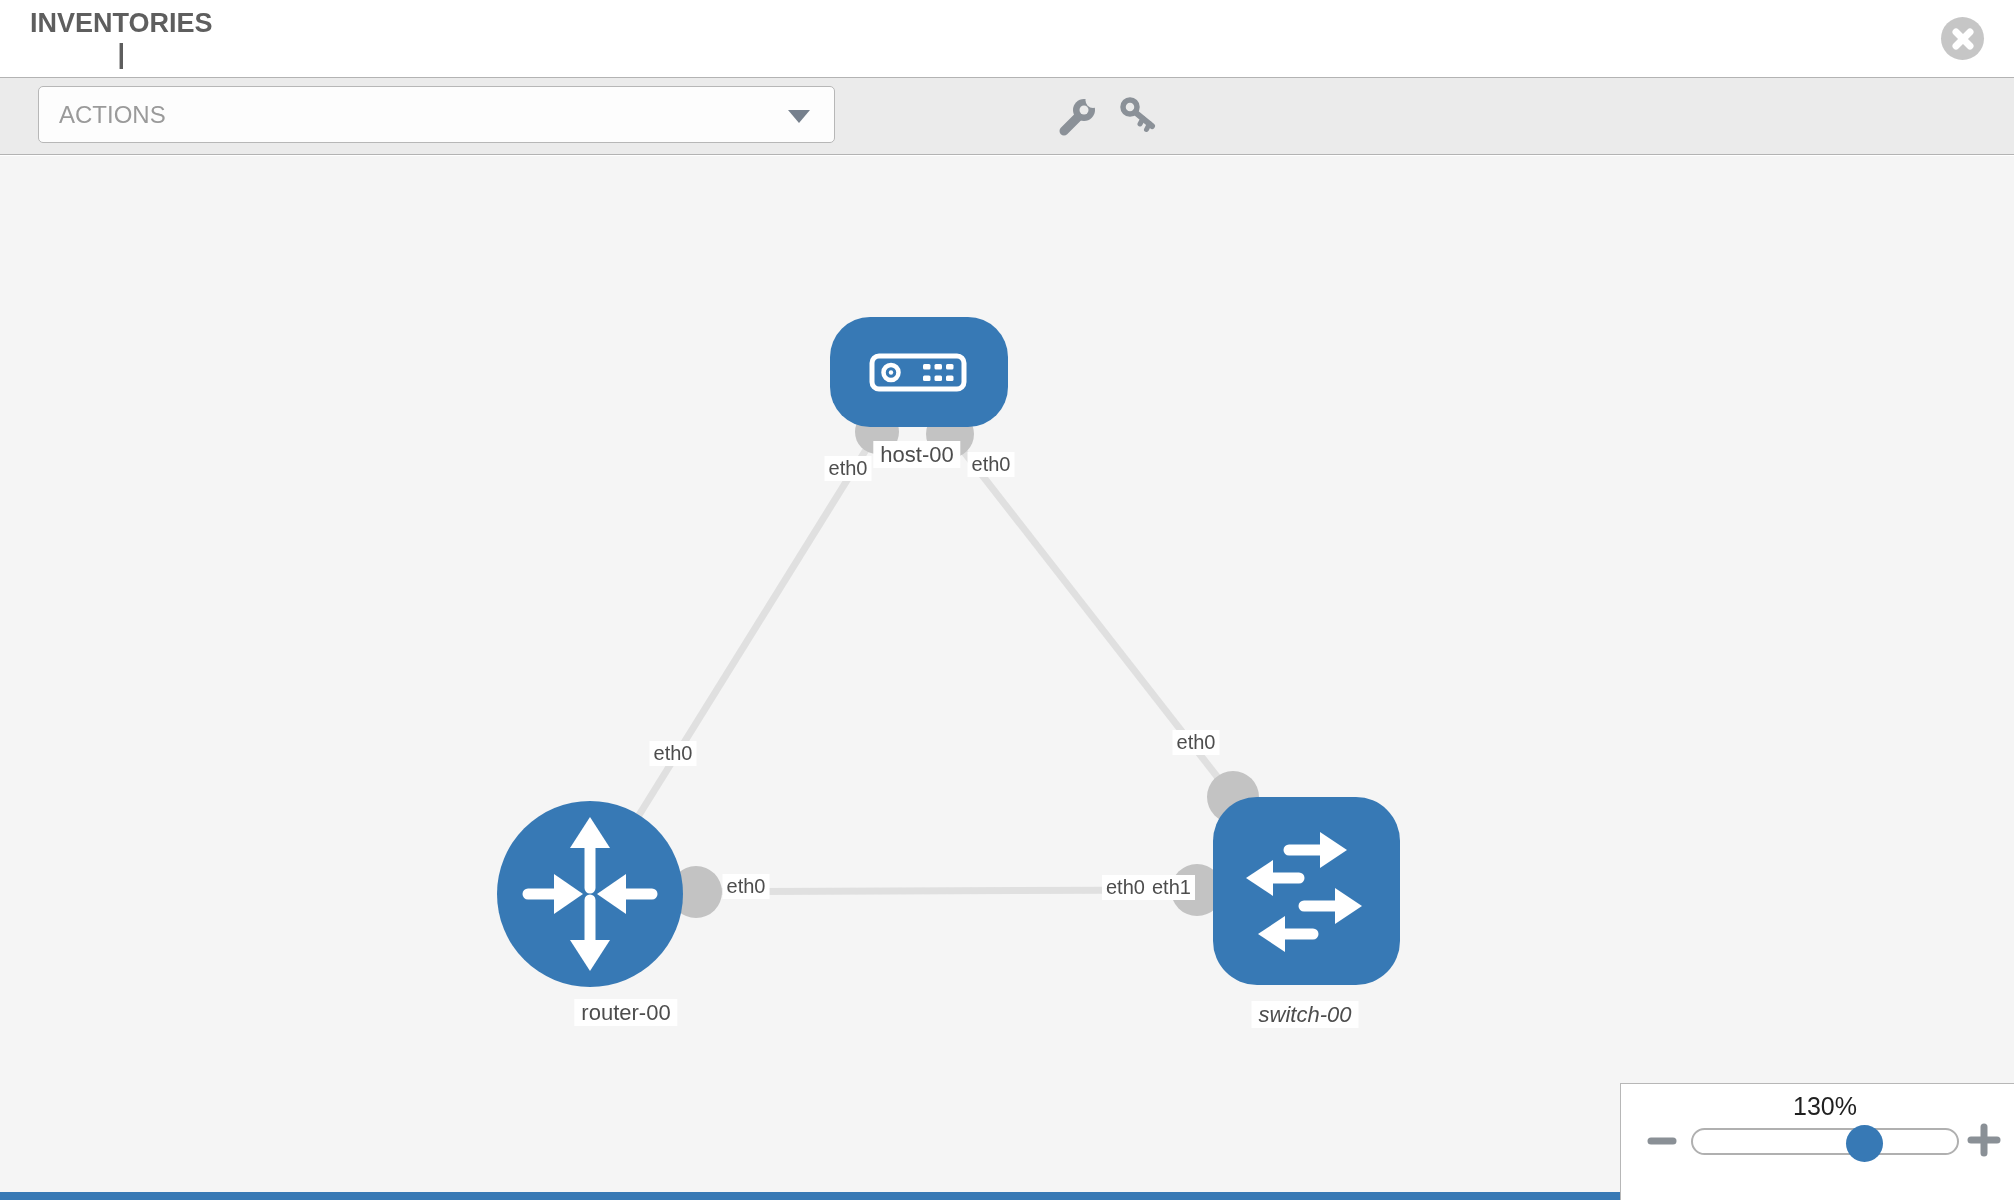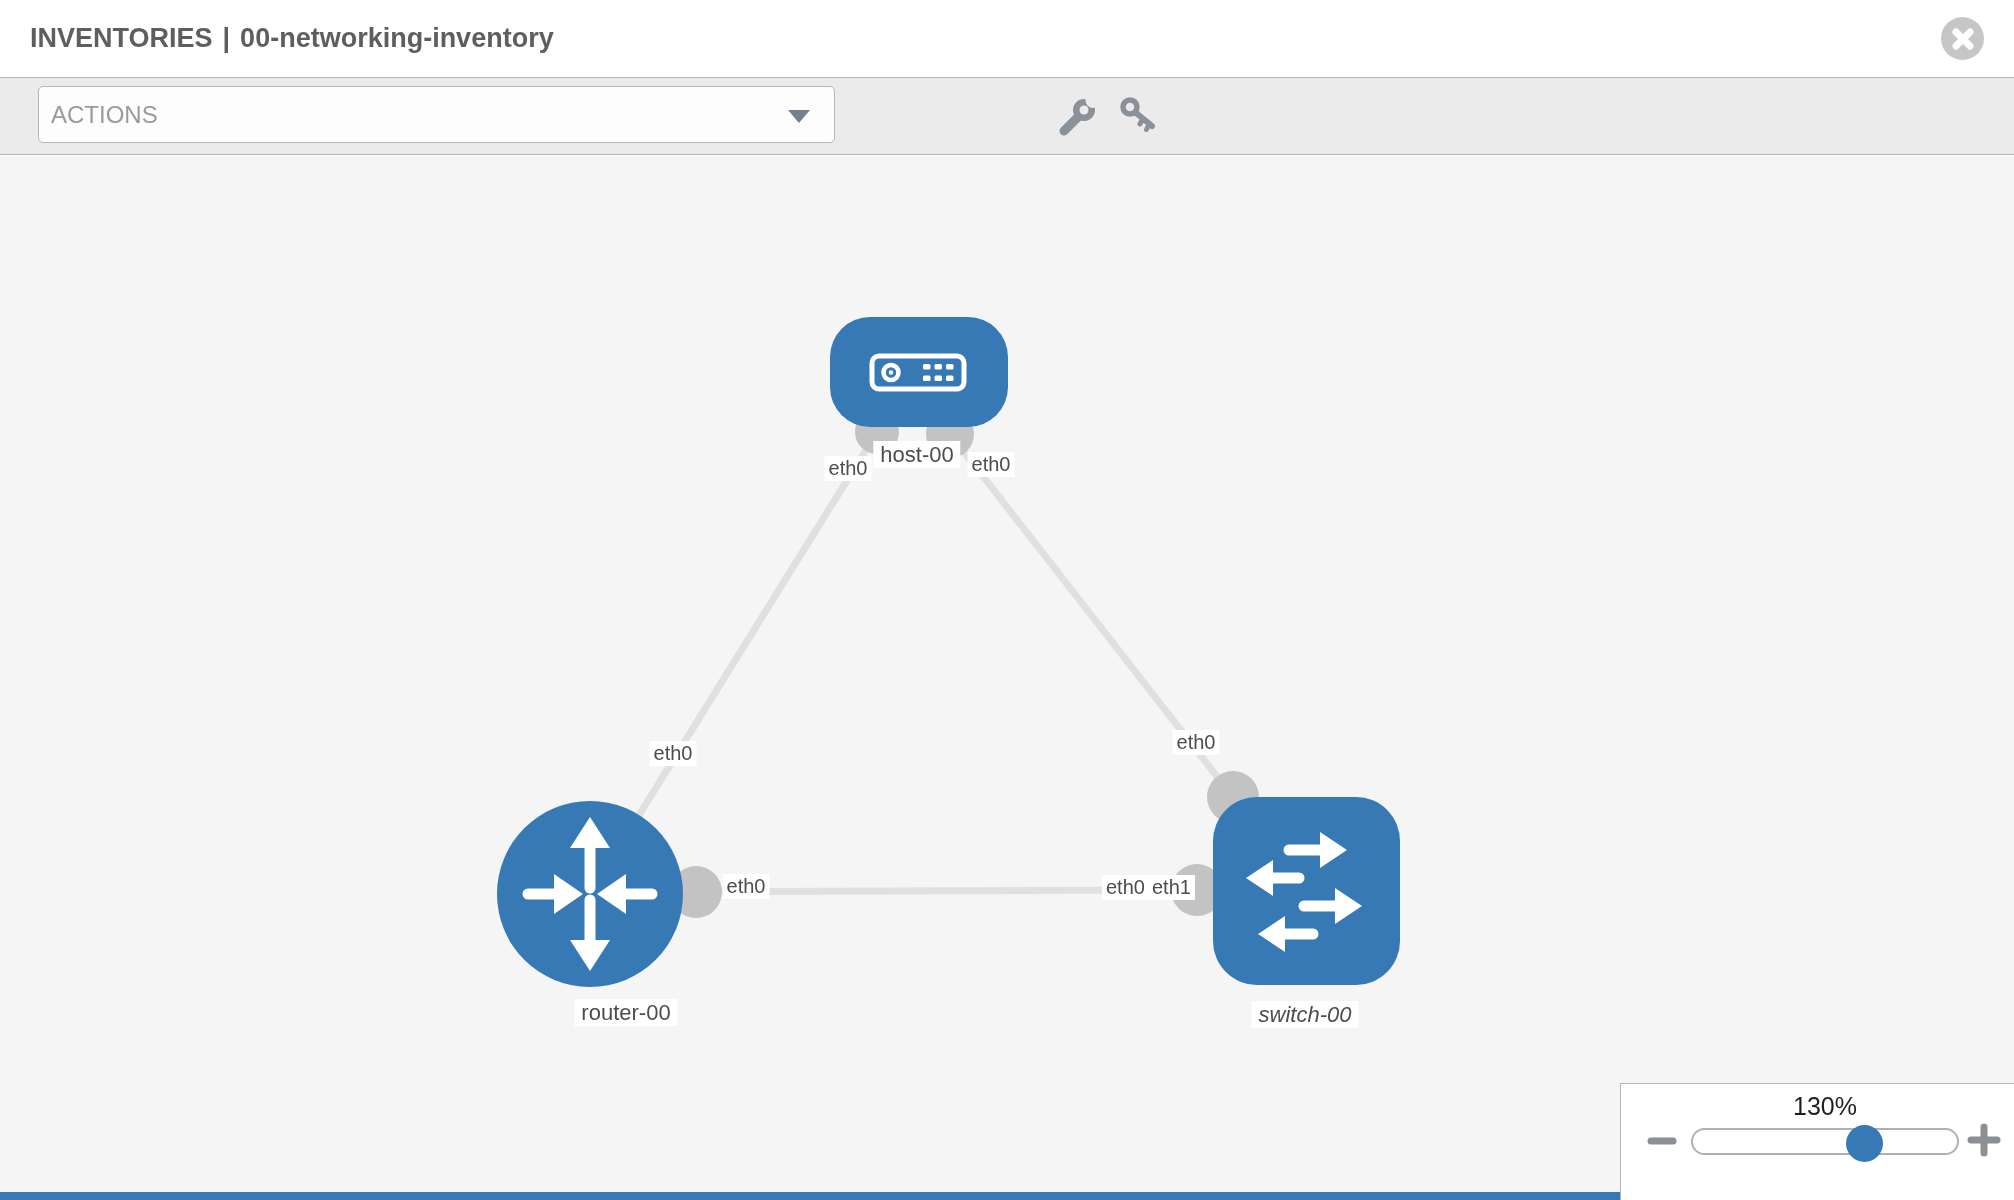--- a/index.html
+++ b/index.html
@@ -10,38 +10,38 @@
     position:relative;
     overflow:hidden;
   }
 
   
   .header {
     height:77px; background:#fff;
     display:flex; align-items:center; justify-content:space-between;
     padding:0 30px;
   }
-  .title { font-size:27px; font-weight:bold; color:#5e5e5e; display:flex; align-items:center; }
+  .title { font-size:27px; font-weight:bold; color:#5e5e5e; display:flex; align-items:center;flex-direction:column; }
   .title .sep { margin:0 10px; }
   .close-btn {
     width:43px; height:43px; border-radius:50%;
     background:#c6c6c6; display:flex; align-items:center; justify-content:center;
     cursor:pointer; flex:0 0 auto;
   }
 
   
   .toolbar {
     height:78px; background:#ebebeb;
     border-top:1px solid #b3b3b3; border-bottom:1px solid #b3b3b3;
     position:relative;
   }
   .select-box {
     position:absolute; top:8px; height:57px;
     background:#fdfdfd; border:1px solid #b7b7b7; border-radius:5px;
-    display:flex; align-items:center; padding:0 12px;
+    display:flex; align-items:center; padding:0 20px;
     font-size:24px; color:#9a9a9a; cursor:pointer;
   }
   #actions-box { left:38px; width:797px; }
   #search-box  { left:1202px; width:775px; }
   .caret {
     position:absolute; top:23px; width:0; height:0;
     border-left:11px solid transparent; border-right:11px solid transparent;
     border-top:13px solid #76808d;
   }
   #actions-box .caret { right:24px; }
@@ -106,21 +106,20 @@
     background:#3779b5; z-index:4;
   }
 </style>
 </head>
 <body>
 
 <div class="header">
   <div class="title">
     <span>INVENTORIES</span>
     <span class="sep">|</span>
-    <span>00-networking-inventory</span>
   </div>
   <div class="close-btn">
     <svg width="24" height="24" viewBox="0 0 24 24">
       <line x1="5" y1="5" x2="19" y2="19" stroke="#ffffff" stroke-width="7" stroke-linecap="round"></line>
       <line x1="19" y1="5" x2="5" y2="19" stroke="#ffffff" stroke-width="7" stroke-linecap="round"></line>
     </svg>
   </div>
 </div>
 
 <div class="toolbar">

